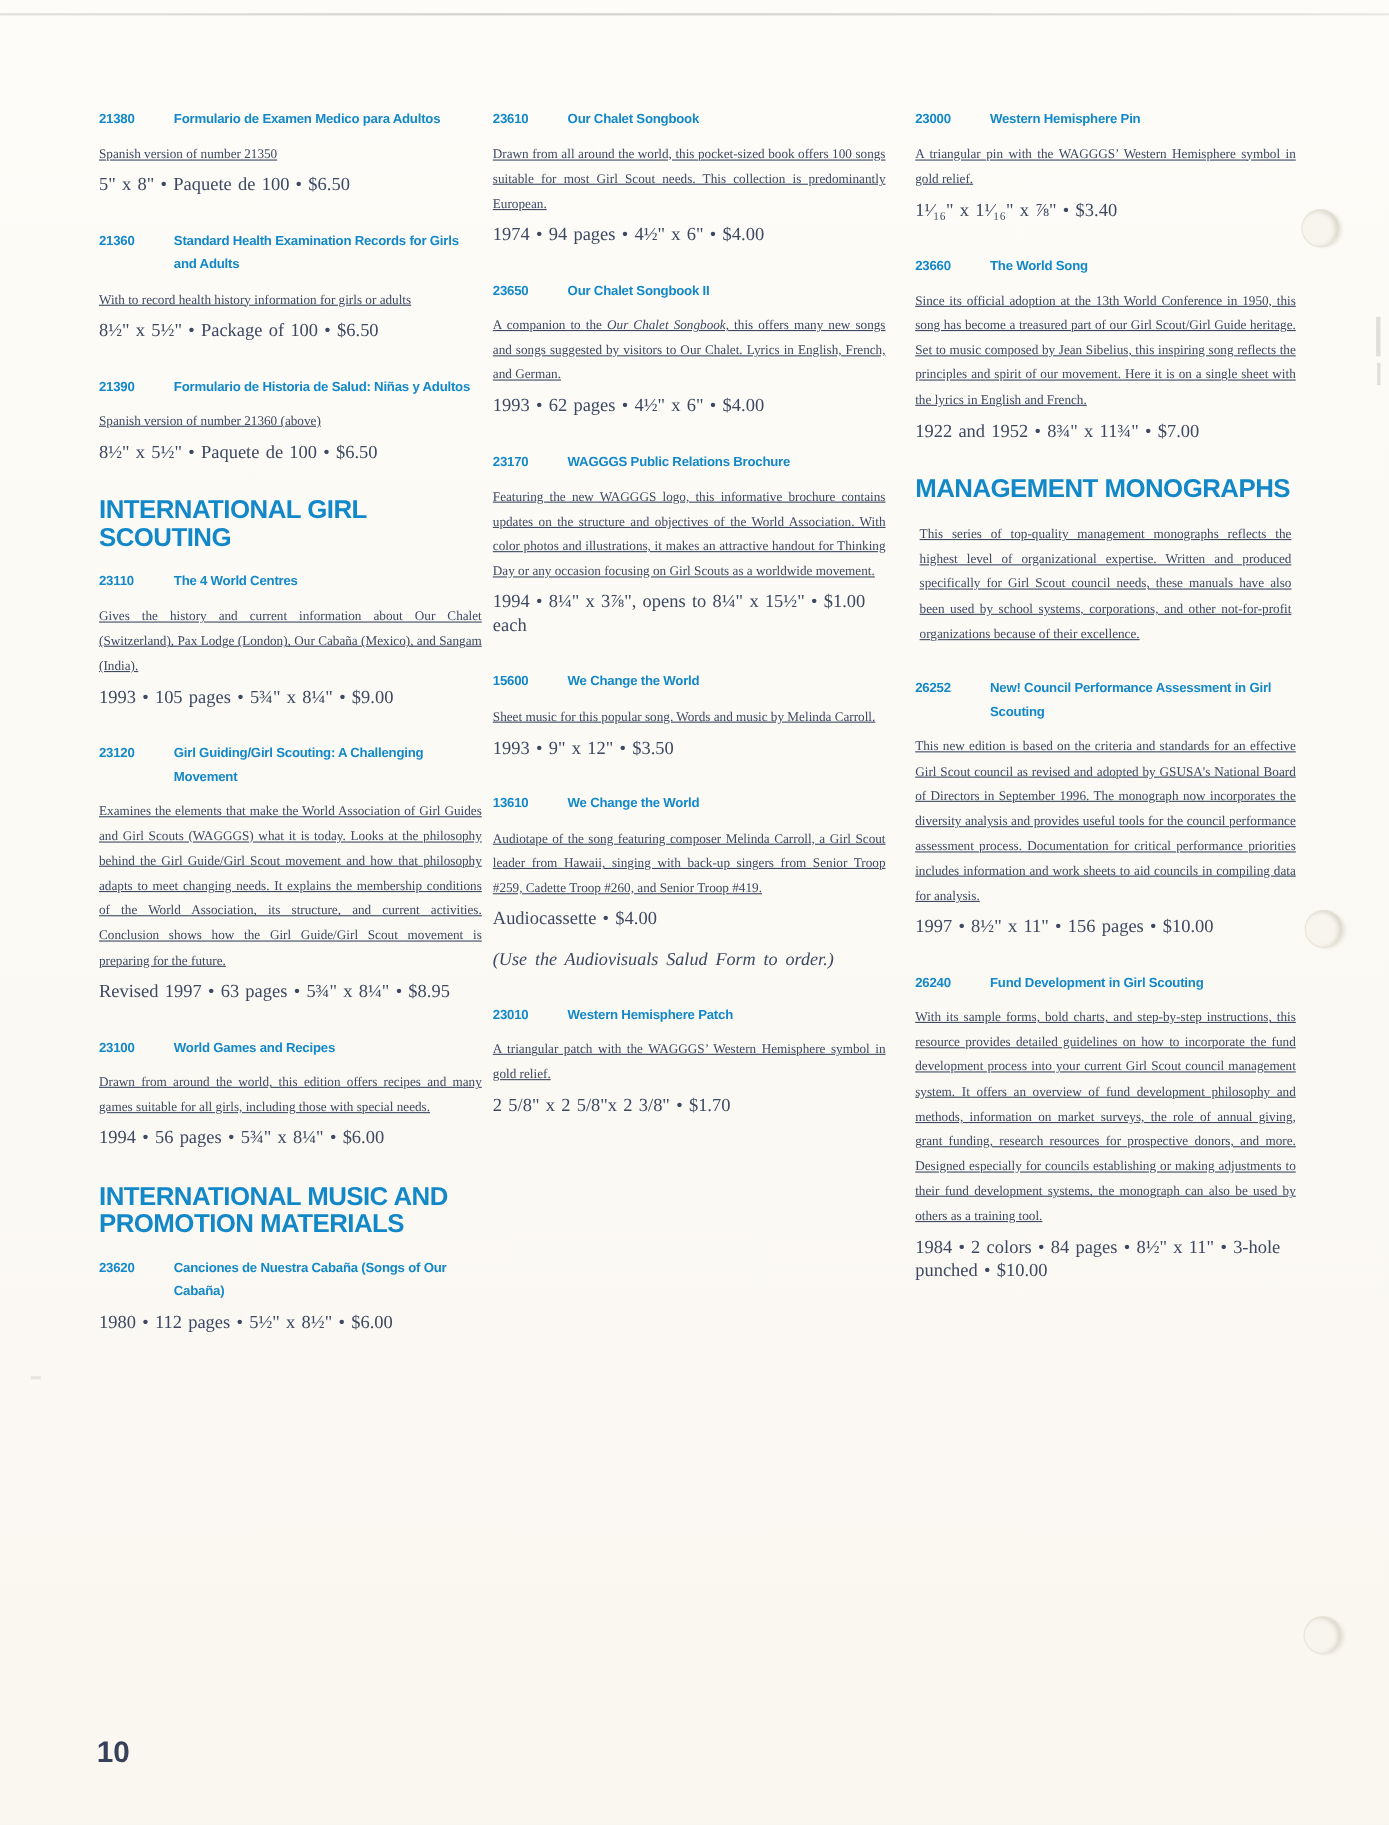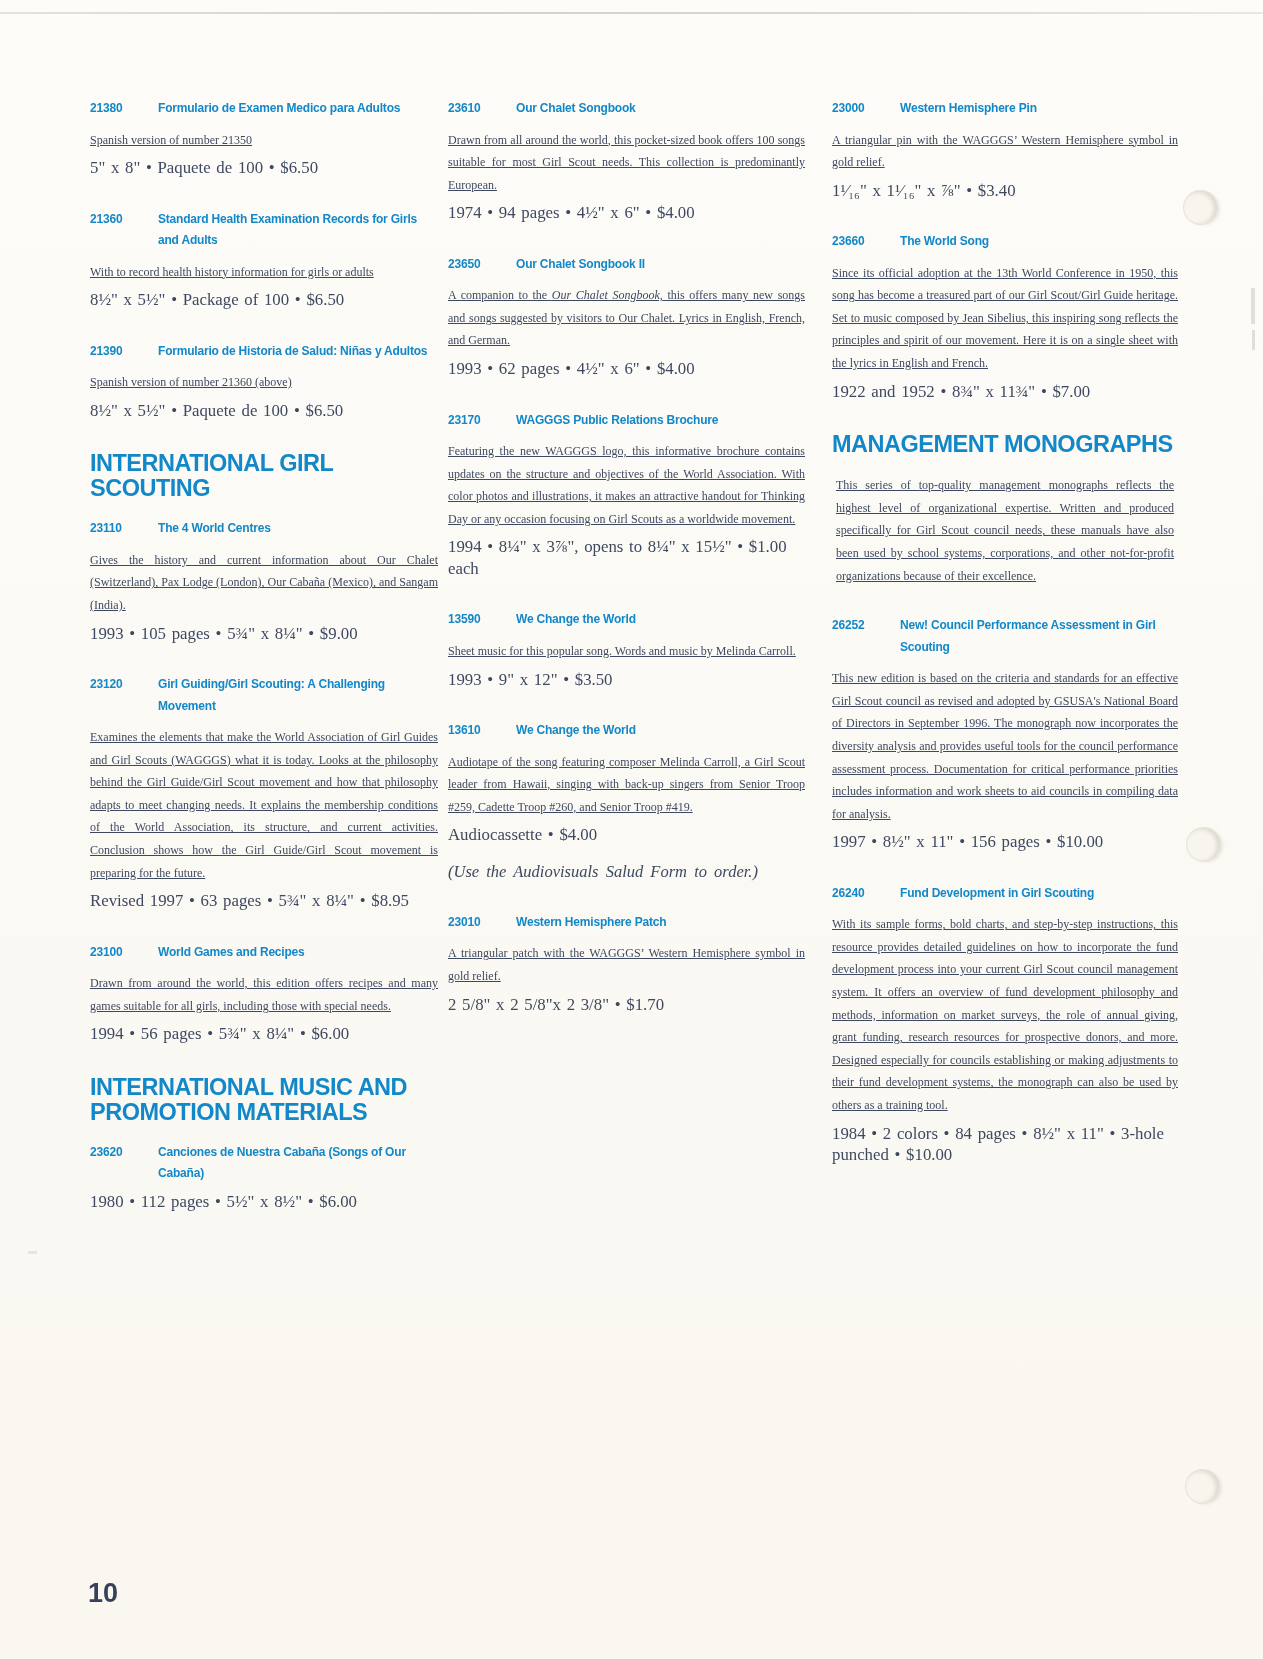--- a/index.html
+++ b/index.html
@@ -171,21 +171,21 @@
       <div class="item">
         <div class="item-heading">
           <span class="item-number">23170</span>
           <span class="item-title">WAGGGS Public Relations Brochure</span>
         </div>
         <p class="body">Featuring the new WAGGGS logo, this informative brochure contains updates on the structure and objectives of the World Association. With color photos and illustrations, it makes an attractive handout for Thinking Day or any occasion focusing on Girl Scouts as a worldwide movement.</p>
         <p class="specs">1994 • 8¼" x 3⅞", opens to 8¼" x 15½" • $1.00 each</p>
       </div>
       <div class="item">
         <div class="item-heading">
-          <span class="item-number">13590</span>
+          <span class="item-number">15600</span>
           <span class="item-title">We Change the World</span>
         </div>
         <p class="body">Sheet music for this popular song. Words and music by Melinda Carroll.</p>
         <p class="specs">1993 • 9" x 12" • $3.50</p>
       </div>
       <div class="item">
         <div class="item-heading">
           <span class="item-number">13610</span>
           <span class="item-title">We Change the World</span>
         </div>

